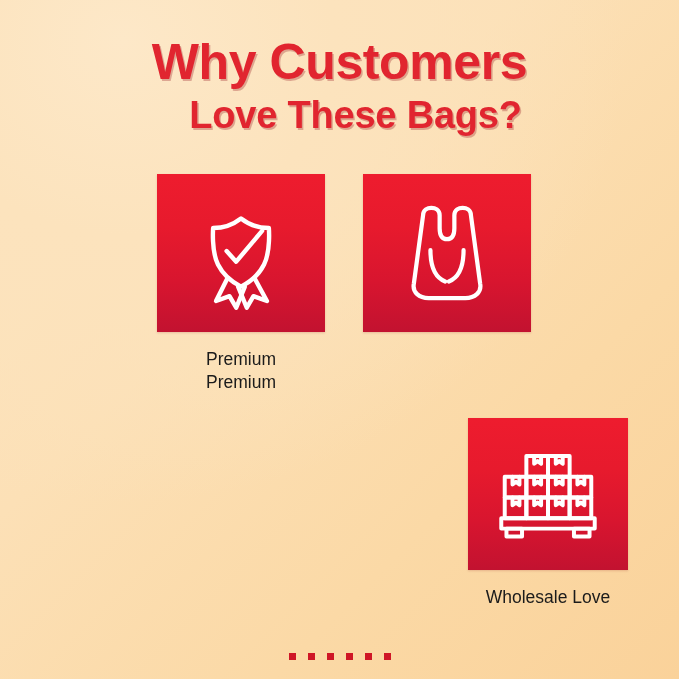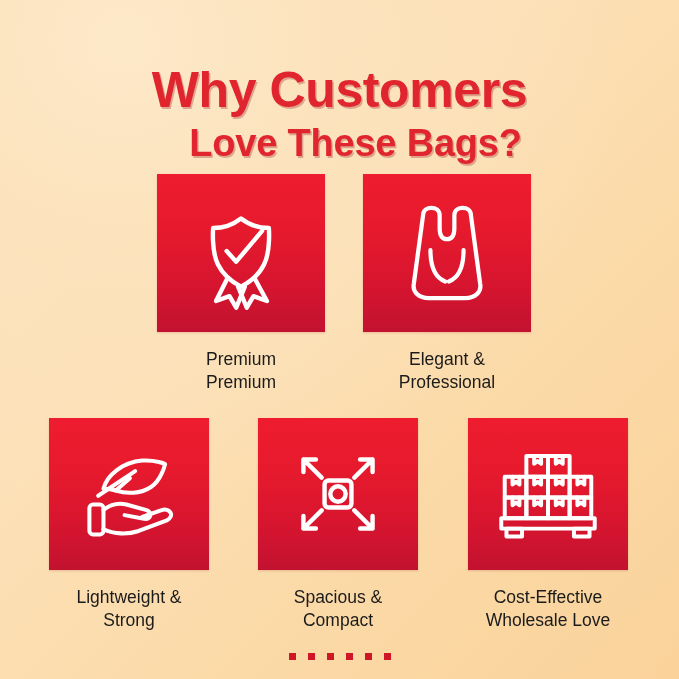--- a/index.html
+++ b/index.html
@@ -35,21 +35,20 @@
   }
 
   .title-line-1 {
     font-size: 50px;
     line-height: 56px;
     font-weight: 700;
     letter-spacing: -0.4px;
     color: #e1252f;
     text-shadow: 1.5px 1.5px 0 rgba(150, 20, 30, 0.30);
     white-space: nowrap;
-    margin-top: 28px;
   }
 
   .title-line-2 {
     font-size: 38px;
     line-height: 46px;
     font-weight: 700;
     letter-spacing: -0.2px;
     color: #e1252f;
     text-shadow: 1.5px 1.5px 0 rgba(150, 20, 30, 0.30);
     white-space: nowrap;
@@ -167,77 +166,23 @@
                    L42 26 C42 34 45 38 50 38 C55 38 58 34 58 26
                    L58 12 C58 6 63 4 67 4 C71 4 76 6 76 12
                    L86 86 C88 96 80 102 70 102
                    L30 102 C20 102 12 96 14 86 Z"></path>
 
           <path d="M32 50 C32 68 38 80 48 84"></path>
           <path d="M68 50 C68 68 62 80 52 84"></path>
         </svg>
       </span>
     </div>
-    <div class="caption">
-      <div>Elegant &amp;</div>
-      <div>Professional</div>
-    </div>
-  </div>
-
-  <div class="feature" id="feature-lightweight-strong">
-    <div class="tile">
-      <span>
-        <svg width="98" height="88" viewBox="0 0 110 100">
-
-          <path d="M26 44 C30 28 48 14 70 12 C86 11 96 16 96 16
-                   C96 16 92 34 80 42 C68 50 52 50 40 46
-                   C34 44 29 44 26 44 Z"></path>
-          <path d="M20 52 L62 24"></path>
-          <path d="M40 46 L56 32"></path>
-
-          <path d="M10 66 L10 92 C10 94 12 96 14 96
-                   L22 96 C24 96 26 94 26 92 L26 66
-                   C26 64 24 62 22 62 L14 62 C12 62 10 64 10 66 Z"></path>
-          <path d="M26 68 C34 62 44 60 52 62 L74 68
-                   C78 69 80 72 79 75 C78 78 75 79 72 78 L50 74"></path>
-          <path d="M26 90 C38 96 54 96 66 92 L98 80
-                   C102 78 104 74 102 71 C100 68 96 67 93 68 L70 76"></path>
-        </svg>
-      </span>
-    </div>
-    <div class="caption">
-      <div>Lightweight &amp;</div>
-      <div>Strong</div>
-    </div>
-  </div>
-
-  <div class="feature" id="feature-spacious-compact">
-    <div class="tile">
-      <span>
-        <svg width="96" height="96" viewBox="0 0 100 100">
-
-          <rect x="36" y="36" width="28" height="28" rx="4"></rect>
-
-          <circle cx="50" cy="50" r="8"></circle>
-
-          <path d="M33 33 L14 14 M14 14 L14 27 M14 14 L27 14"></path>
-
-          <path d="M67 33 L86 14 M86 14 L73 14 M86 14 L86 27"></path>
-
-          <path d="M33 67 L14 86 M14 86 L27 86 M14 86 L14 73"></path>
-
-          <path d="M67 67 L86 86 M86 86 L86 73 M86 86 L73 86"></path>
-        </svg>
-      </span>
-    </div>
-    <div class="caption">
-      <div>Spacious &amp;</div>
-      <div>Compact</div>
-    </div>
-  </div>
+  </div>
+
+
 
   <div class="feature" id="feature-cost-effective">
     <div class="tile">
       <span>
         <svg width="98" height="90" viewBox="0 0 112 104">
 
           <rect x="31" y="8" width="25" height="24"></rect>
           <rect x="56" y="8" width="25" height="24"></rect>
           <path d="M40 8 L40 17 L44 14 L48 17 L48 8"></path>
           <path d="M65 8 L65 17 L69 14 L73 17 L73 8"></path>
@@ -261,21 +206,20 @@
           <path d="M90 56 L90 65 L94 62 L98 65 L98 56"></path>
 
           <rect x="2" y="80" width="108" height="12"></rect>
 
           <rect x="8" y="92" width="18" height="9"></rect>
           <rect x="86" y="92" width="18" height="9"></rect>
         </svg>
       </span>
     </div>
     <div class="caption">
-      <div>Cost-Effective</div>
       <div>Wholesale Love</div>
     </div>
   </div>
 
   <div class="footer-dots" id="footer-dots">
       <span class="dot" style="background: rgb(207, 22, 38);"></span>
       <span class="dot" style="background: rgb(207, 22, 38);"></span>
       <span class="dot" style="background: rgb(207, 22, 38);"></span>
       <span class="dot" style="background: rgb(207, 22, 38);"></span>
       <span class="dot" style="background: rgb(207, 22, 38);"></span>

